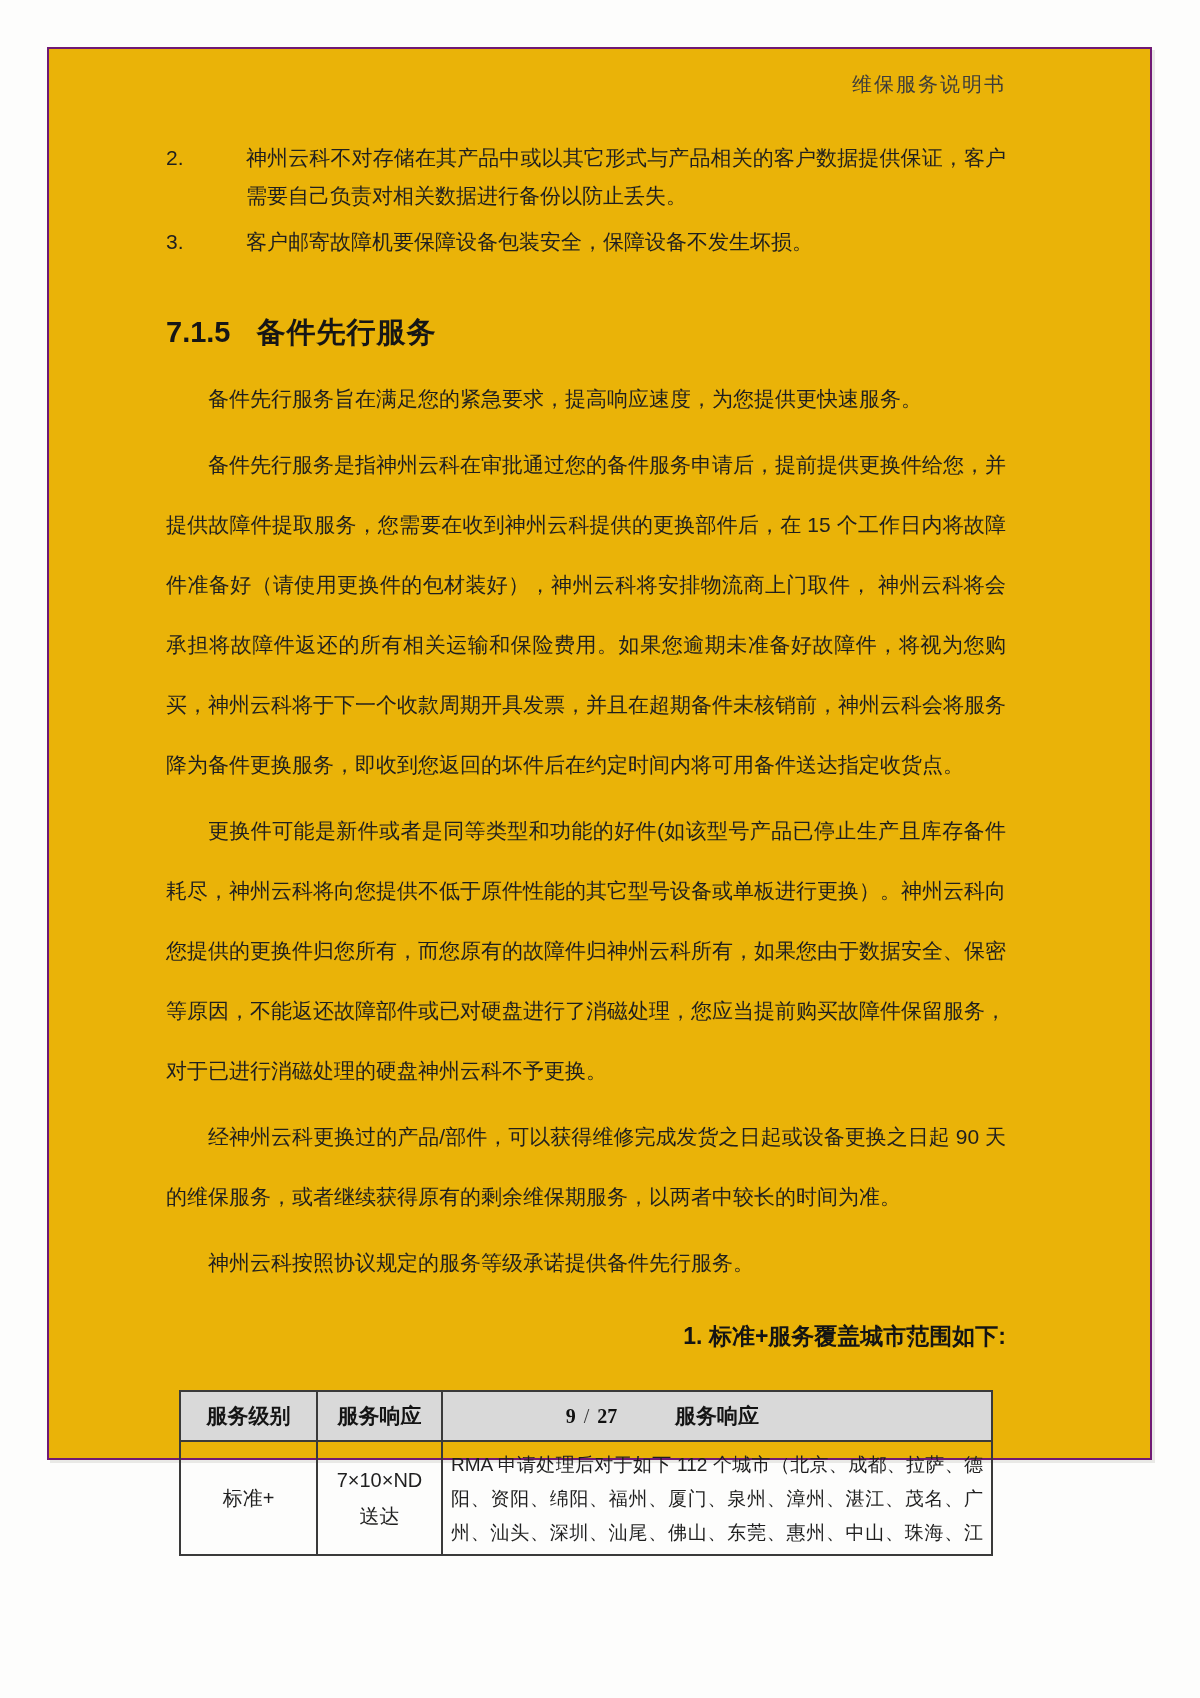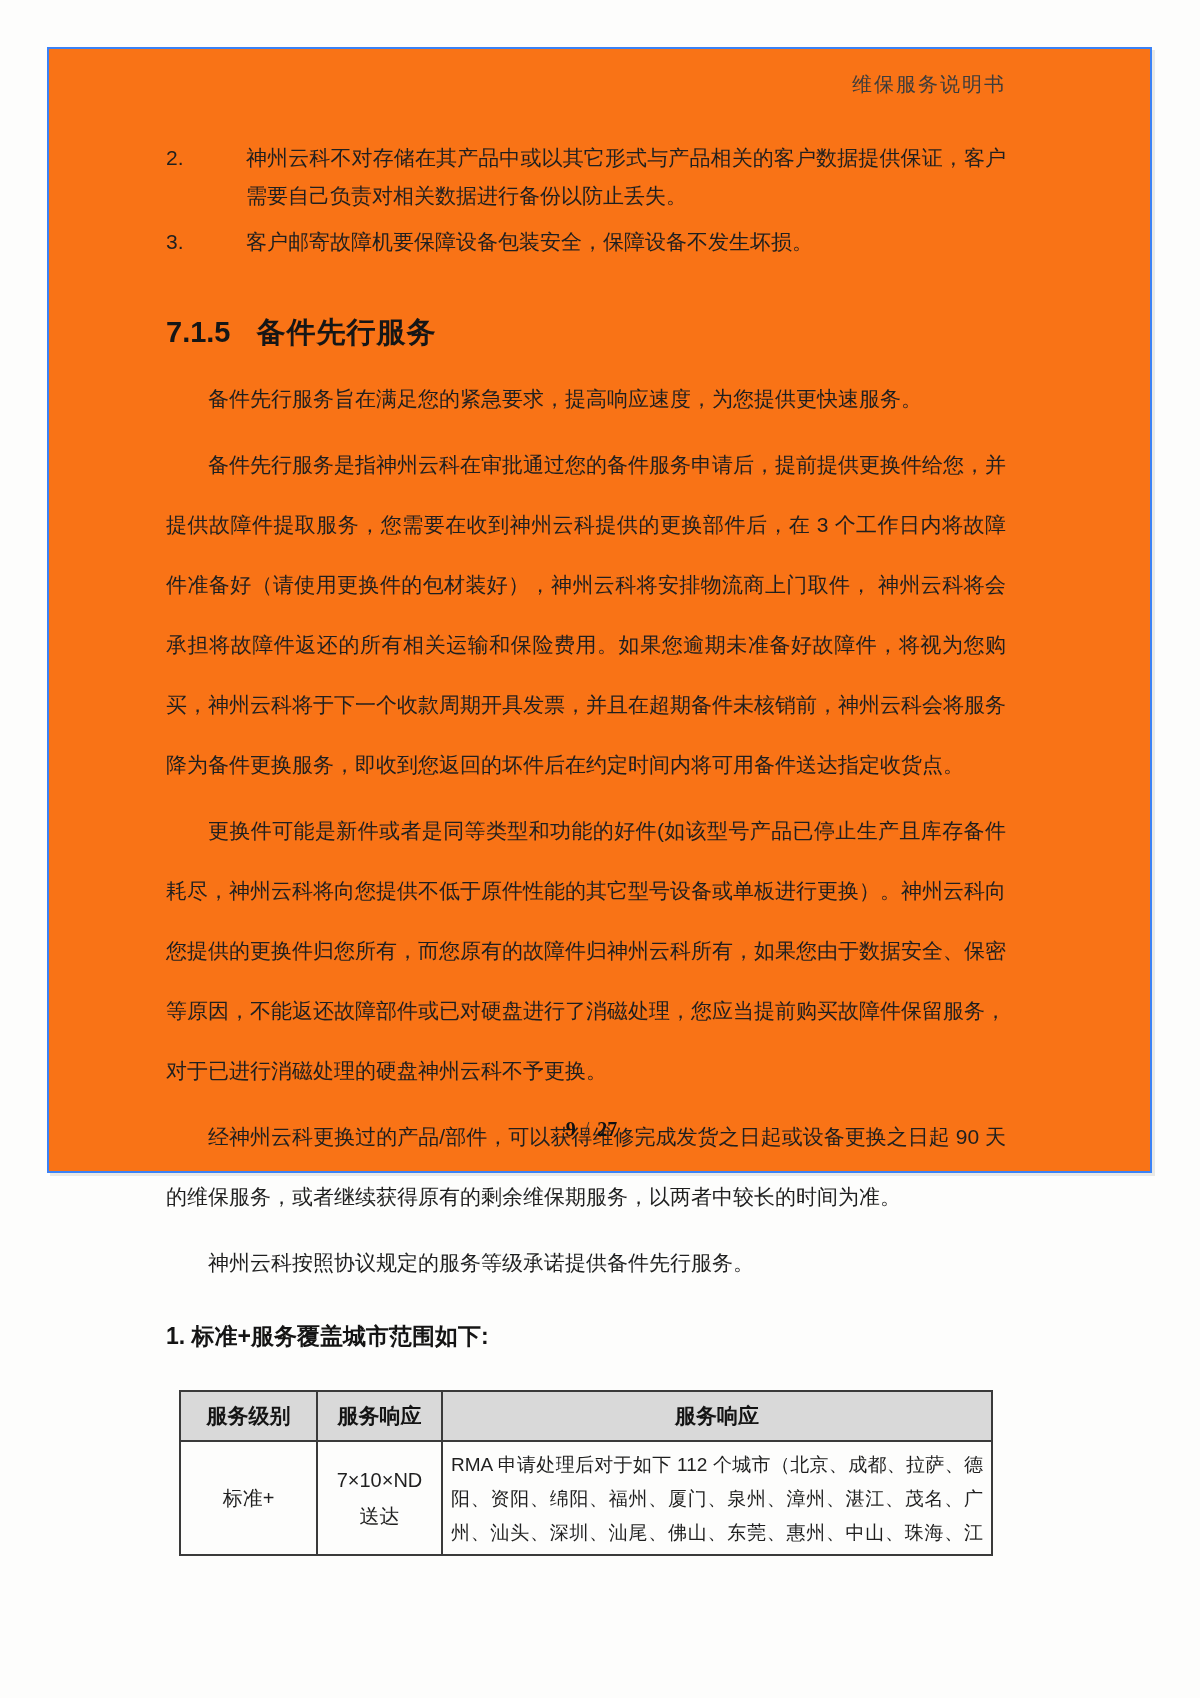--- a/index.html
+++ b/index.html
@@ -17,23 +17,23 @@
     height: 1698px;
     background: #fdfdfc;
     overflow: hidden;
   }
 
   .page-frame {
     position: absolute;
     left: 47px;
     top: 47px;
     width: 1105px;
-    height: 1126px;
-    border: 2px solid #3b82f6;
-    background: #f97316;
+    height: 1413px;
+    border: 2px solid #701a75;
+    background: #eab308;
     box-shadow: 3px 3px 0 #e9e9e6;
   }
 
   .content {
     position: relative;
     height: 100%;
     padding: 22px 144px 0 117px; 
   }
 
   
@@ -85,20 +85,21 @@
     color: #1f1f1f;
     margin-bottom: 6px;
   }
 
   
   .subheading {
     margin-top: 28px;
     font-size: 23px;
     font-weight: 700;
     color: #141414;
+    text-align: right;
   }
 
   
   .city-table {
     margin-top: 38px;
     margin-left: 13px;
     width: 812px;
     border-collapse: collapse;
     table-layout: fixed;
   }
@@ -172,21 +173,21 @@
           <span class="txt">客户邮寄故障机要保障设备包装安全，保障设备不发生坏损。</span>
         </div>
       </div>
 
       <h2 class="section-heading">
         <span class="sec-num">7.1.5</span><span>备件先行服务</span>
       </h2>
 
       <div class="body-copy">
         <p class="body-p">备件先行服务旨在满足您的紧急要求，提高响应速度，为您提供更快速服务。</p>
-        <p class="body-p">备件先行服务是指神州云科在审批通过您的备件服务申请后，提前提供更换件给您，并提供故障件提取服务，您需要在收到神州云科提供的更换部件后，在 3 个工作日内将故障件准备好（请使用更换件的包材装好），神州云科将安排物流商上门取件， 神州云科将会承担将故障件返还的所有相关运输和保险费用。如果您逾期未准备好故障件，将视为您购买，神州云科将于下一个收款周期开具发票，并且在超期备件未核销前，神州云科会将服务降为备件更换服务，即收到您返回的坏件后在约定时间内将可用备件送达指定收货点。</p>
+        <p class="body-p">备件先行服务是指神州云科在审批通过您的备件服务申请后，提前提供更换件给您，并提供故障件提取服务，您需要在收到神州云科提供的更换部件后，在 15 个工作日内将故障件准备好（请使用更换件的包材装好），神州云科将安排物流商上门取件， 神州云科将会承担将故障件返还的所有相关运输和保险费用。如果您逾期未准备好故障件，将视为您购买，神州云科将于下一个收款周期开具发票，并且在超期备件未核销前，神州云科会将服务降为备件更换服务，即收到您返回的坏件后在约定时间内将可用备件送达指定收货点。</p>
         <p class="body-p">更换件可能是新件或者是同等类型和功能的好件(如该型号产品已停止生产且库存备件耗尽，神州云科将向您提供不低于原件性能的其它型号设备或单板进行更换）。神州云科向您提供的更换件归您所有，而您原有的故障件归神州云科所有，如果您由于数据安全、保密等原因，不能返还故障部件或已对硬盘进行了消磁处理，您应当提前购买故障件保留服务，对于已进行消磁处理的硬盘神州云科不予更换。</p>
         <p class="body-p">经神州云科更换过的产品/部件，可以获得维修完成发货之日起或设备更换之日起 90 天的维保服务，或者继续获得原有的剩余维保期服务，以两者中较长的时间为准。</p>
         <p class="body-p">神州云科按照协议规定的服务等级承诺提供备件先行服务。</p>
       </div>
 
       <div class="subheading">1. 标准+服务覆盖城市范围如下:</div>
 
       <table class="city-table">
         <colgroup>
             <col class="c1">

